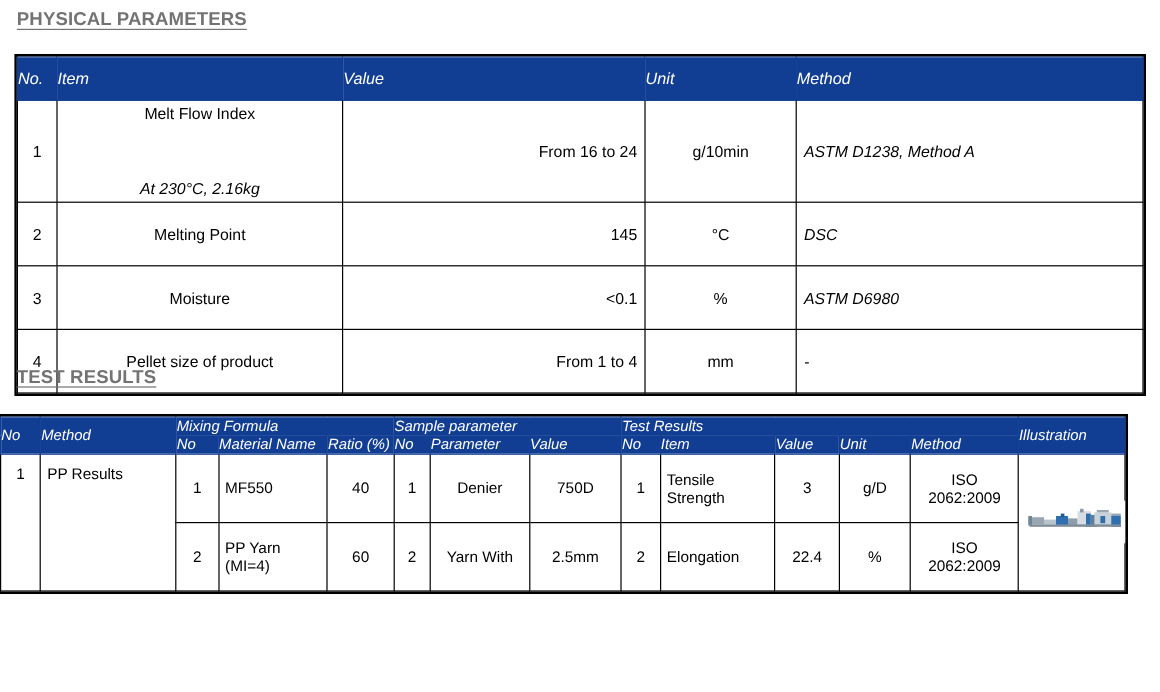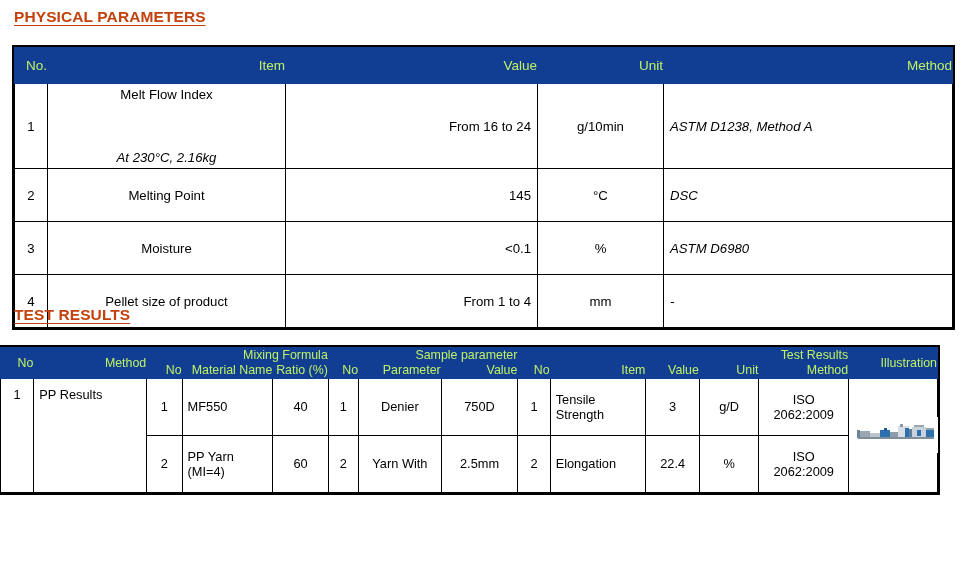--- a/index.html
+++ b/index.html
@@ -19,21 +19,21 @@
     position: relative;
     width: 967px;
     height: 577px;
     box-sizing: border-box;
   }
   .section-heading {
     position: absolute;
     left: 14px;
     font-size: 15.5px;
     font-weight: bold;
-    color: #c2410c;
+    color: #737373;
     text-decoration: underline;
     text-underline-offset: 3px;
     letter-spacing: 0.1px;
     white-space: nowrap;
   }
   #heading-physical { top: 8px; }
   #heading-test { top: 306px; }
 
   table.grid {
     position: absolute;
@@ -48,23 +48,24 @@
     vertical-align: middle;
   }
   
   table.grid {
     outline: 2px solid #000000;
     outline-offset: 0px;
   }
 
   .hd {
     background: #113D92;
-    color: #bef264;
+    color: #ffffff;
+    font-style: italic;
     font-weight: bold;
-    text-align: right;
+    text-align: left;
     font-size: 13.5px;
     line-height: 1.15;
     border-color: #113D92 !important;
   }
 
   
   #table-physical {
     left: 14px;
     top: 47px;
     width: 938px;

